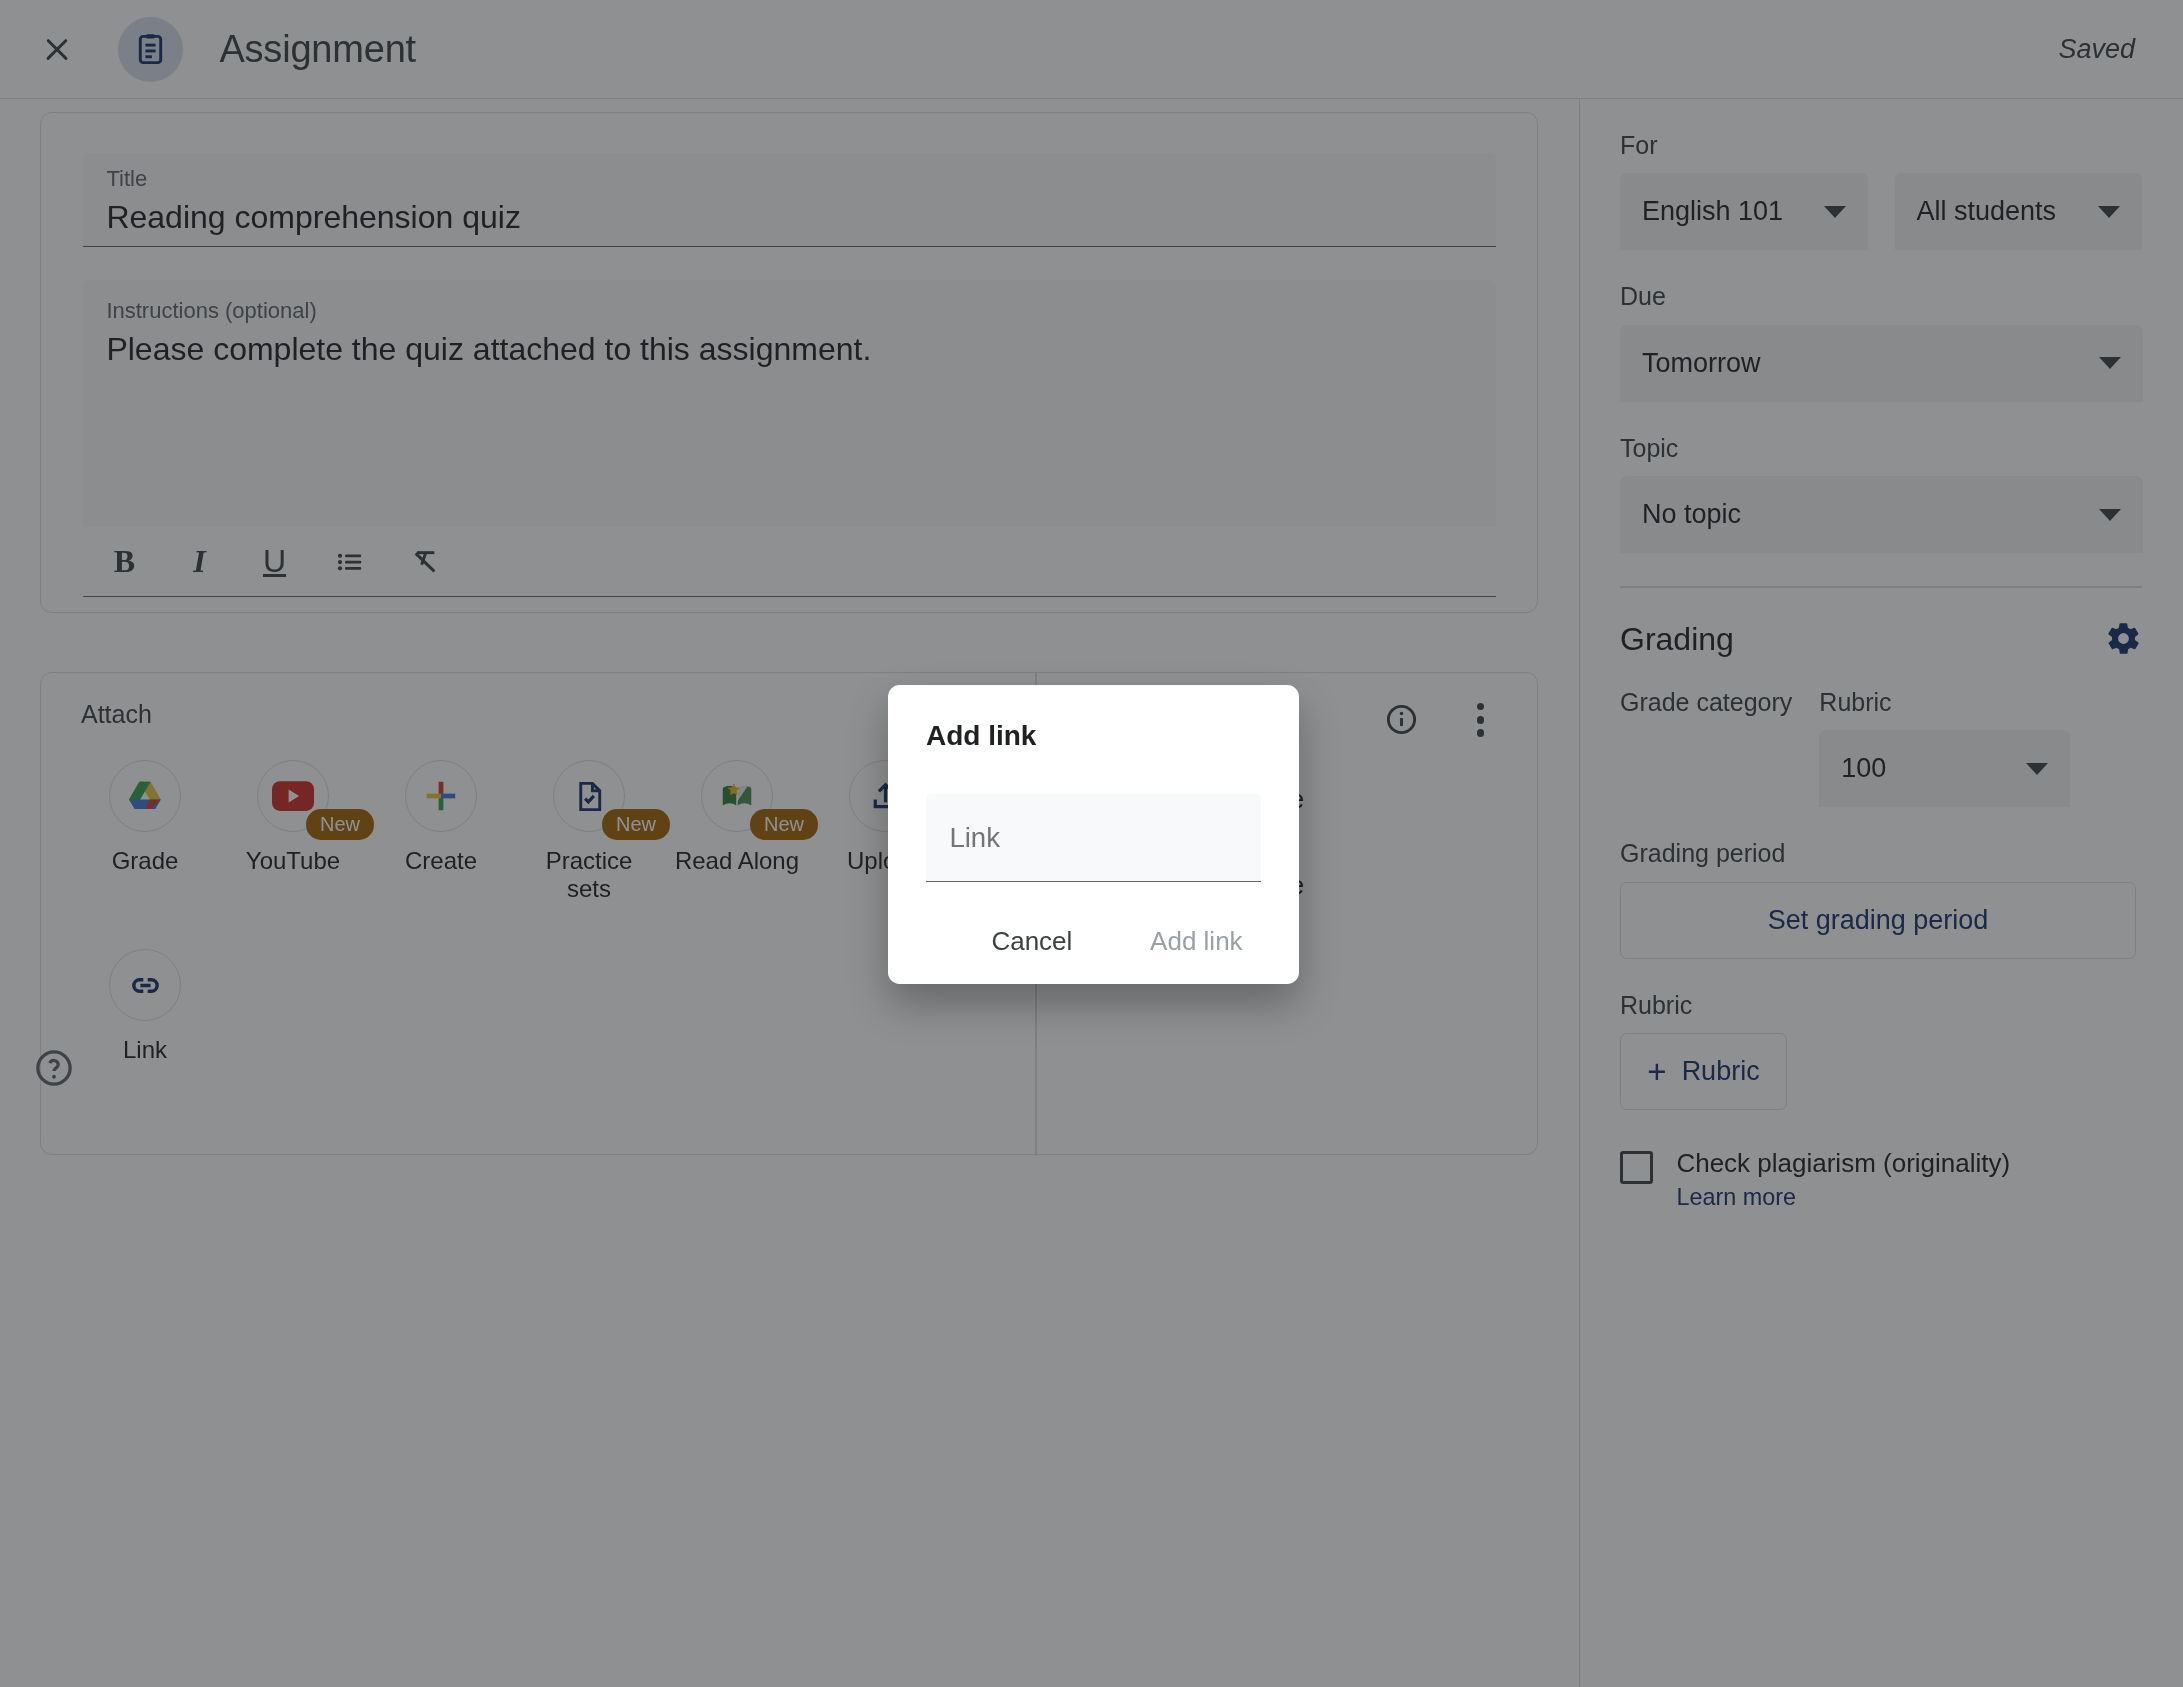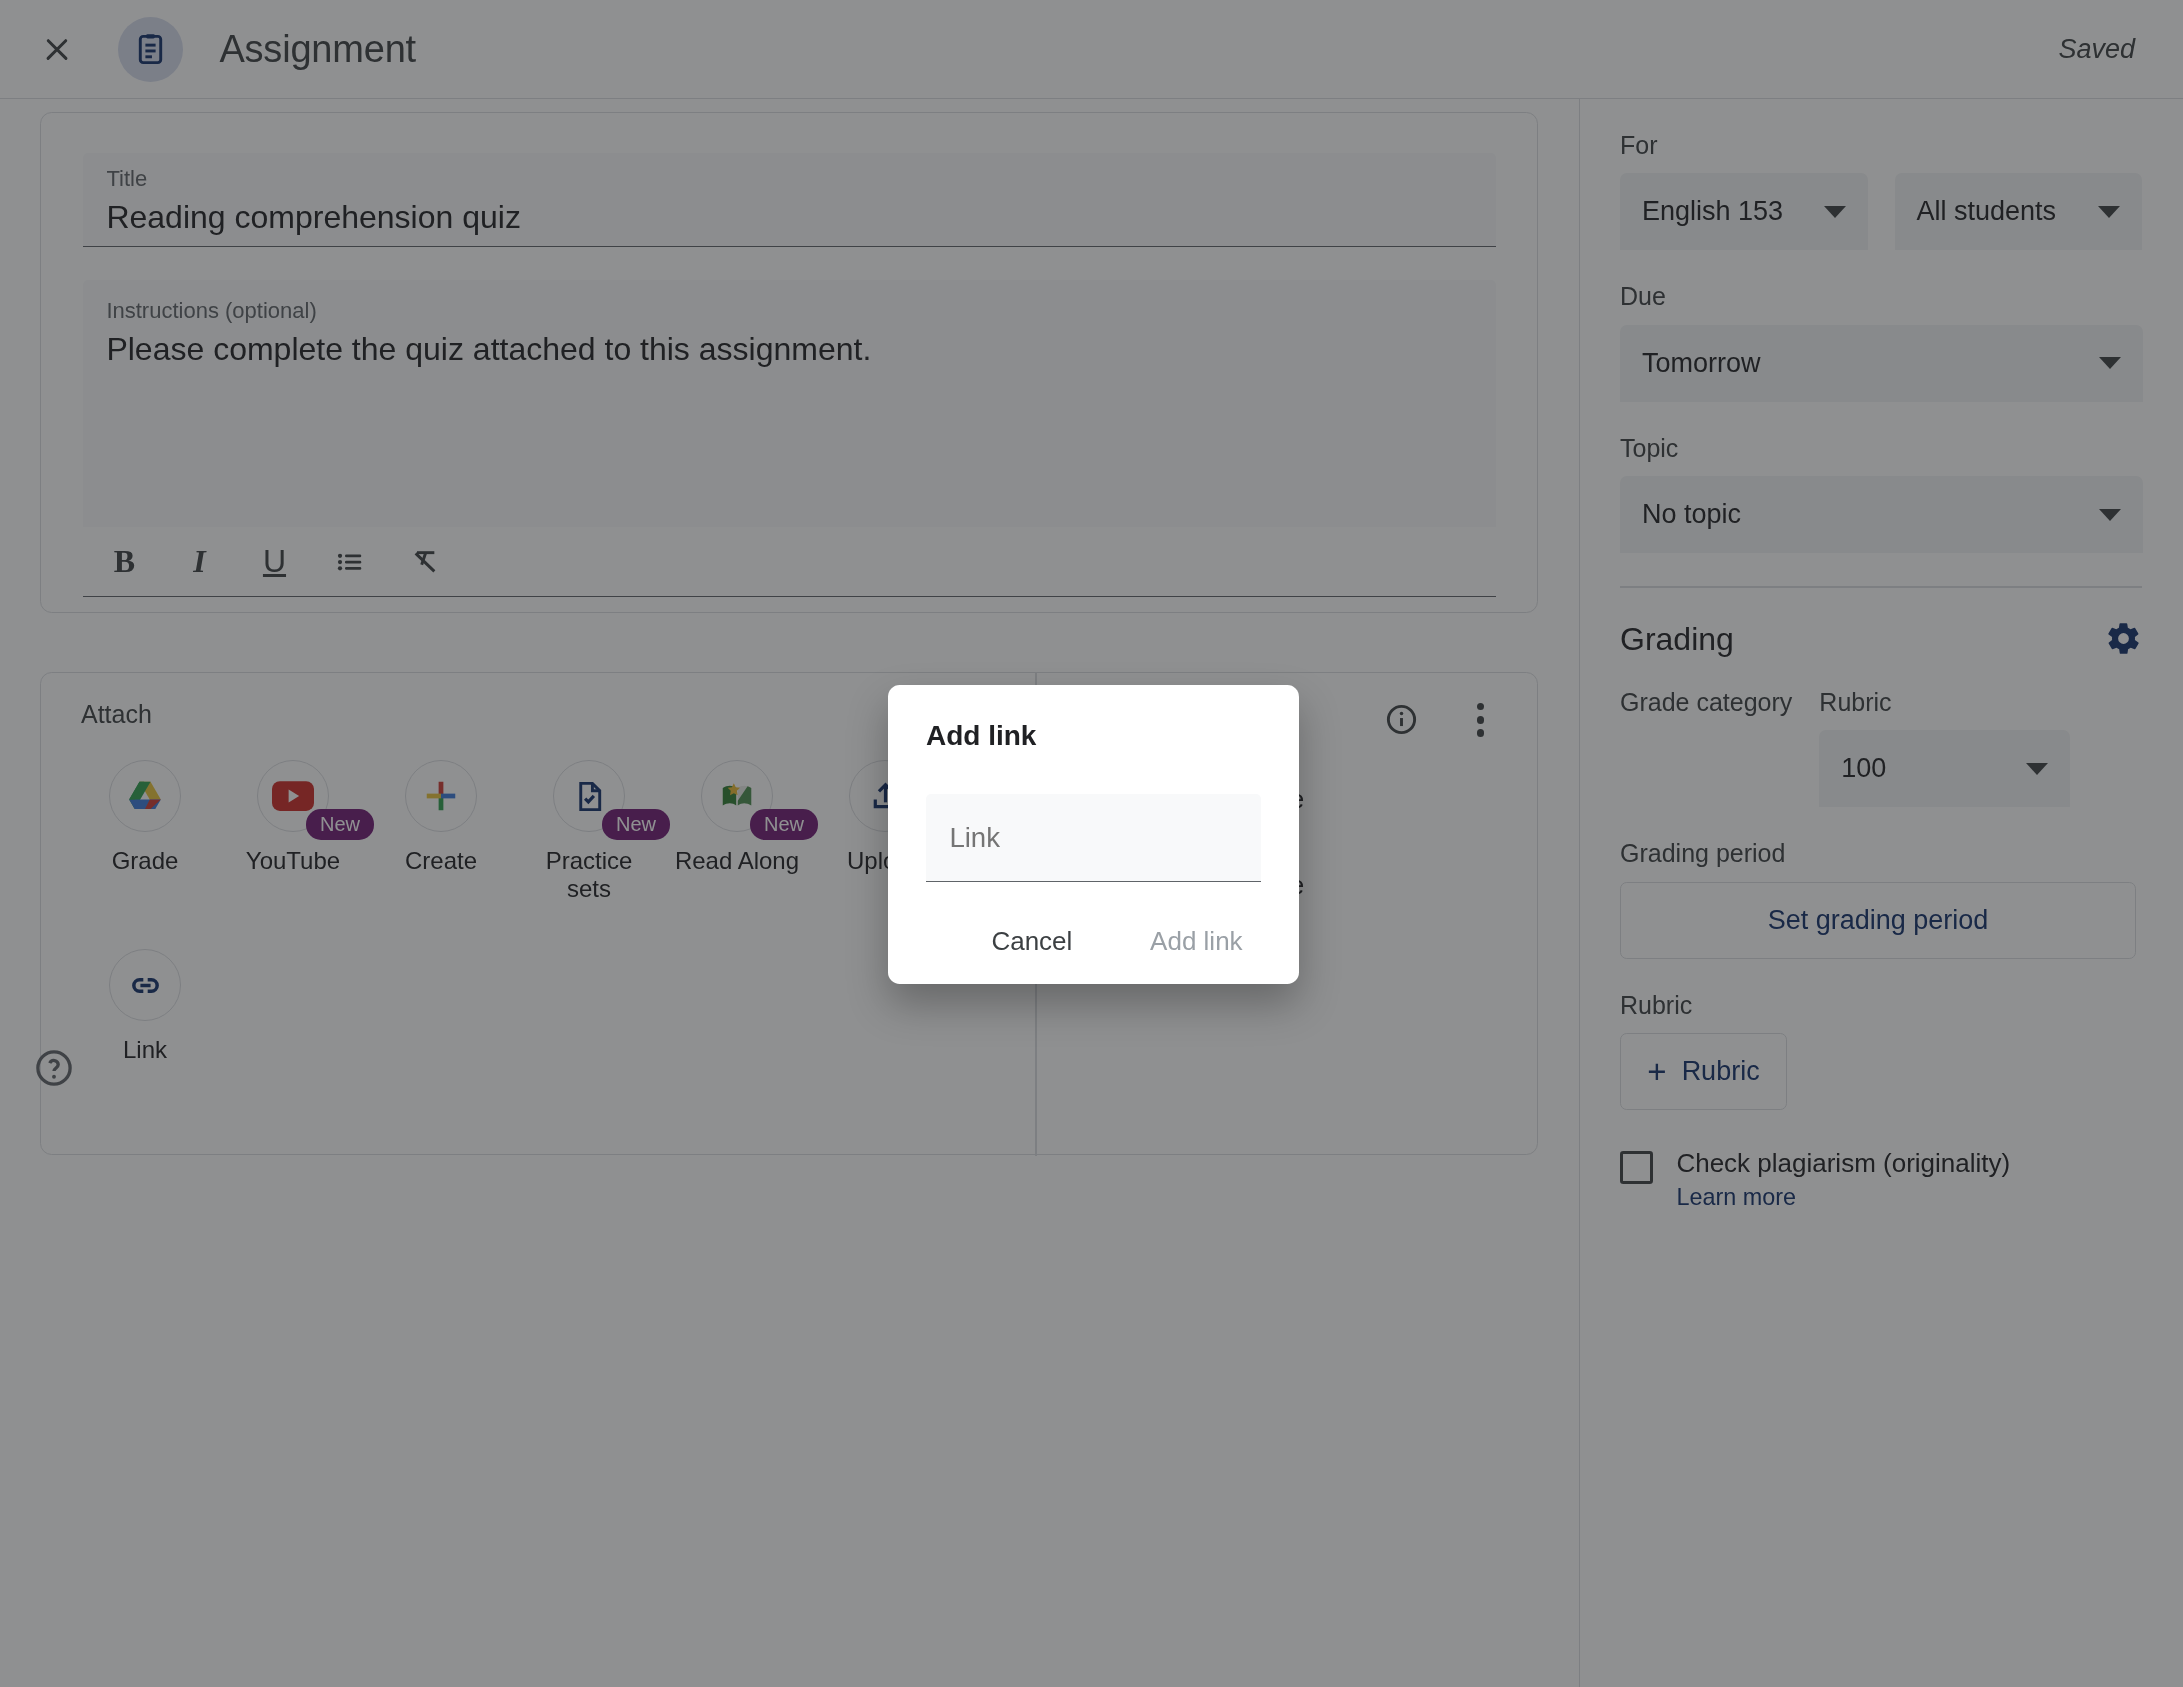--- a/index.html
+++ b/index.html
@@ -154,21 +154,21 @@
     border: 1.7px solid #dadce0; background: #ffffff;
     display: flex; align-items: center; justify-content: center;
     position: relative;
   }
   .attach-text {
     margin-top: 15px; font-size: 24px; color: #202124;
     text-align: center; line-height: 1.15; width: 125px;
   }
   .new-badge {
     position: absolute; left: 48px; top: 48px;
-    background: #701a75; color: #fff;
+    background: #a16207; color: #fff;
     font-size: 20px; padding: 4.2px 14px; border-radius: 15px;
     z-index: 5;
   }
   .attach-row2 {
     position: absolute; left: 30px; top: 276px;
     display: flex;
   }
   .attach-divider {
     position: absolute; left: 994px; top: 0;
     width: 1.7px; height: 483px; background: #dadce0;
@@ -470,21 +470,21 @@
           <circle cx="12" cy="17" r="1.1" fill="#5f6368" stroke="none"></circle>
         </svg>
       </div>
     </div>
 
     <div class="sidebar">
 
       <div class="s-label">For</div>
       <div class="s-row">
         <div class="select sel-half">
-          <span class="sel-val">English 153</span>
+          <span class="sel-val">English 101</span>
           <span class="sel-caret caret-dark"></span>
         </div>
         <div class="select sel-half">
           <span class="sel-val">All students</span>
           <span class="sel-caret caret-dark"></span>
         </div>
       </div>
 
       <div class="s-gap"></div>
       <div class="s-label">Due</div>

